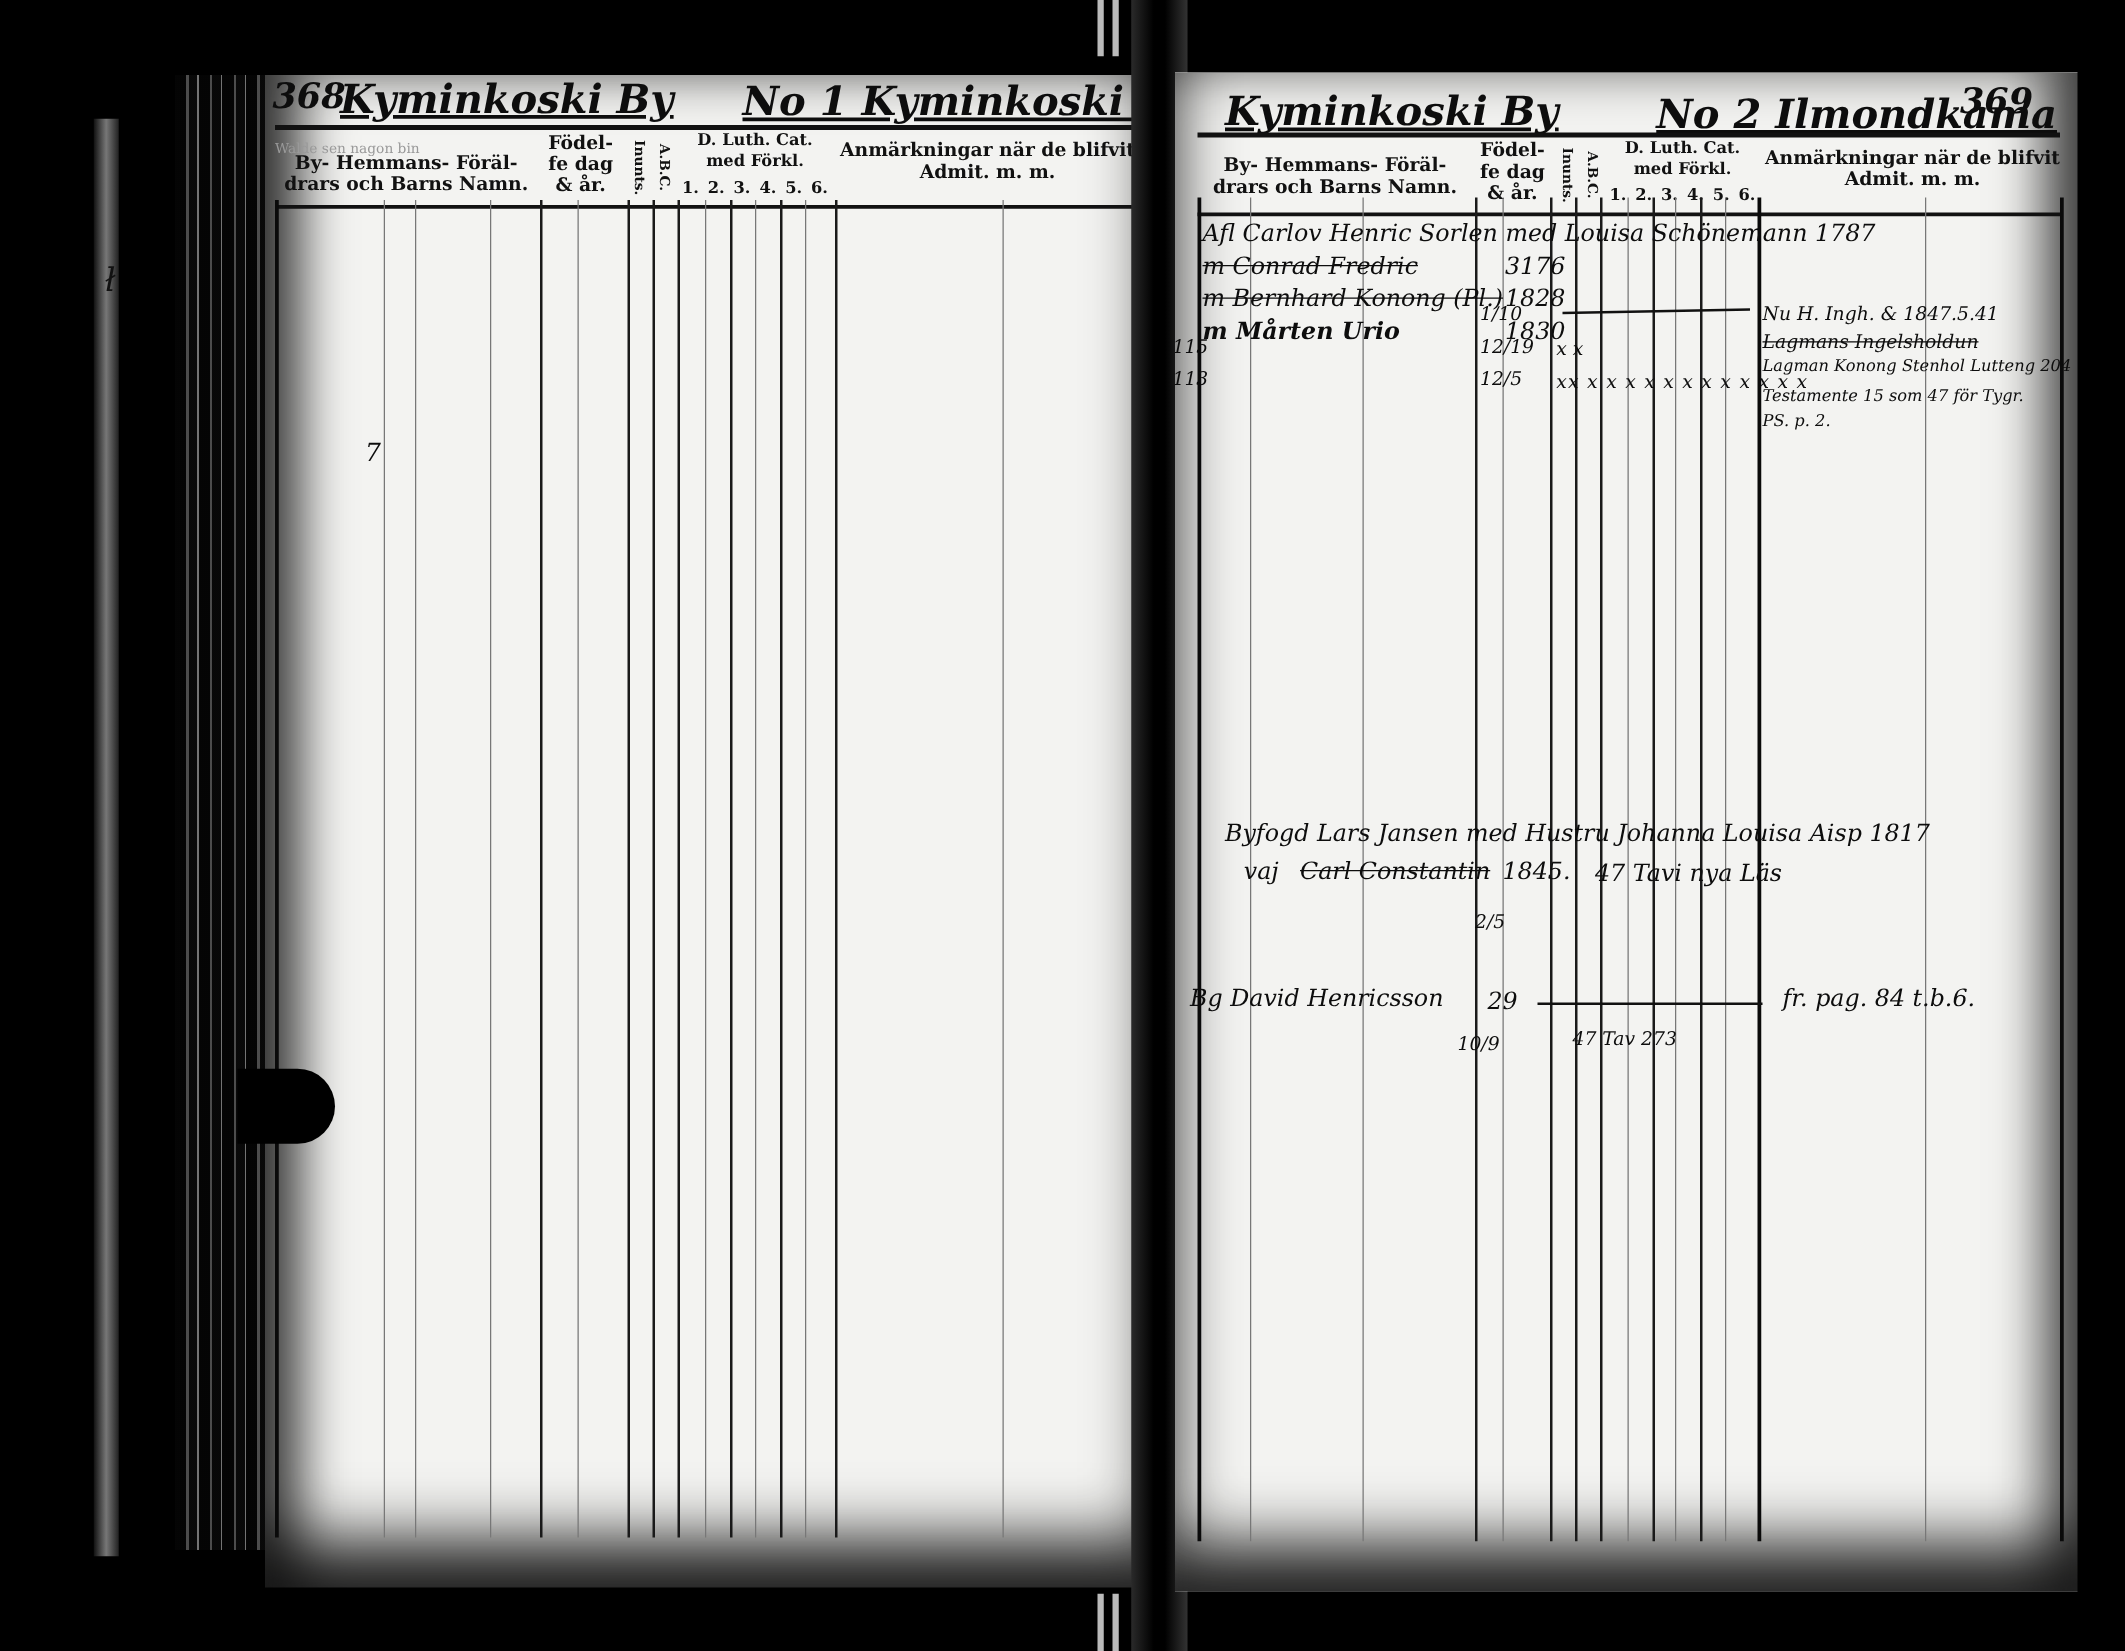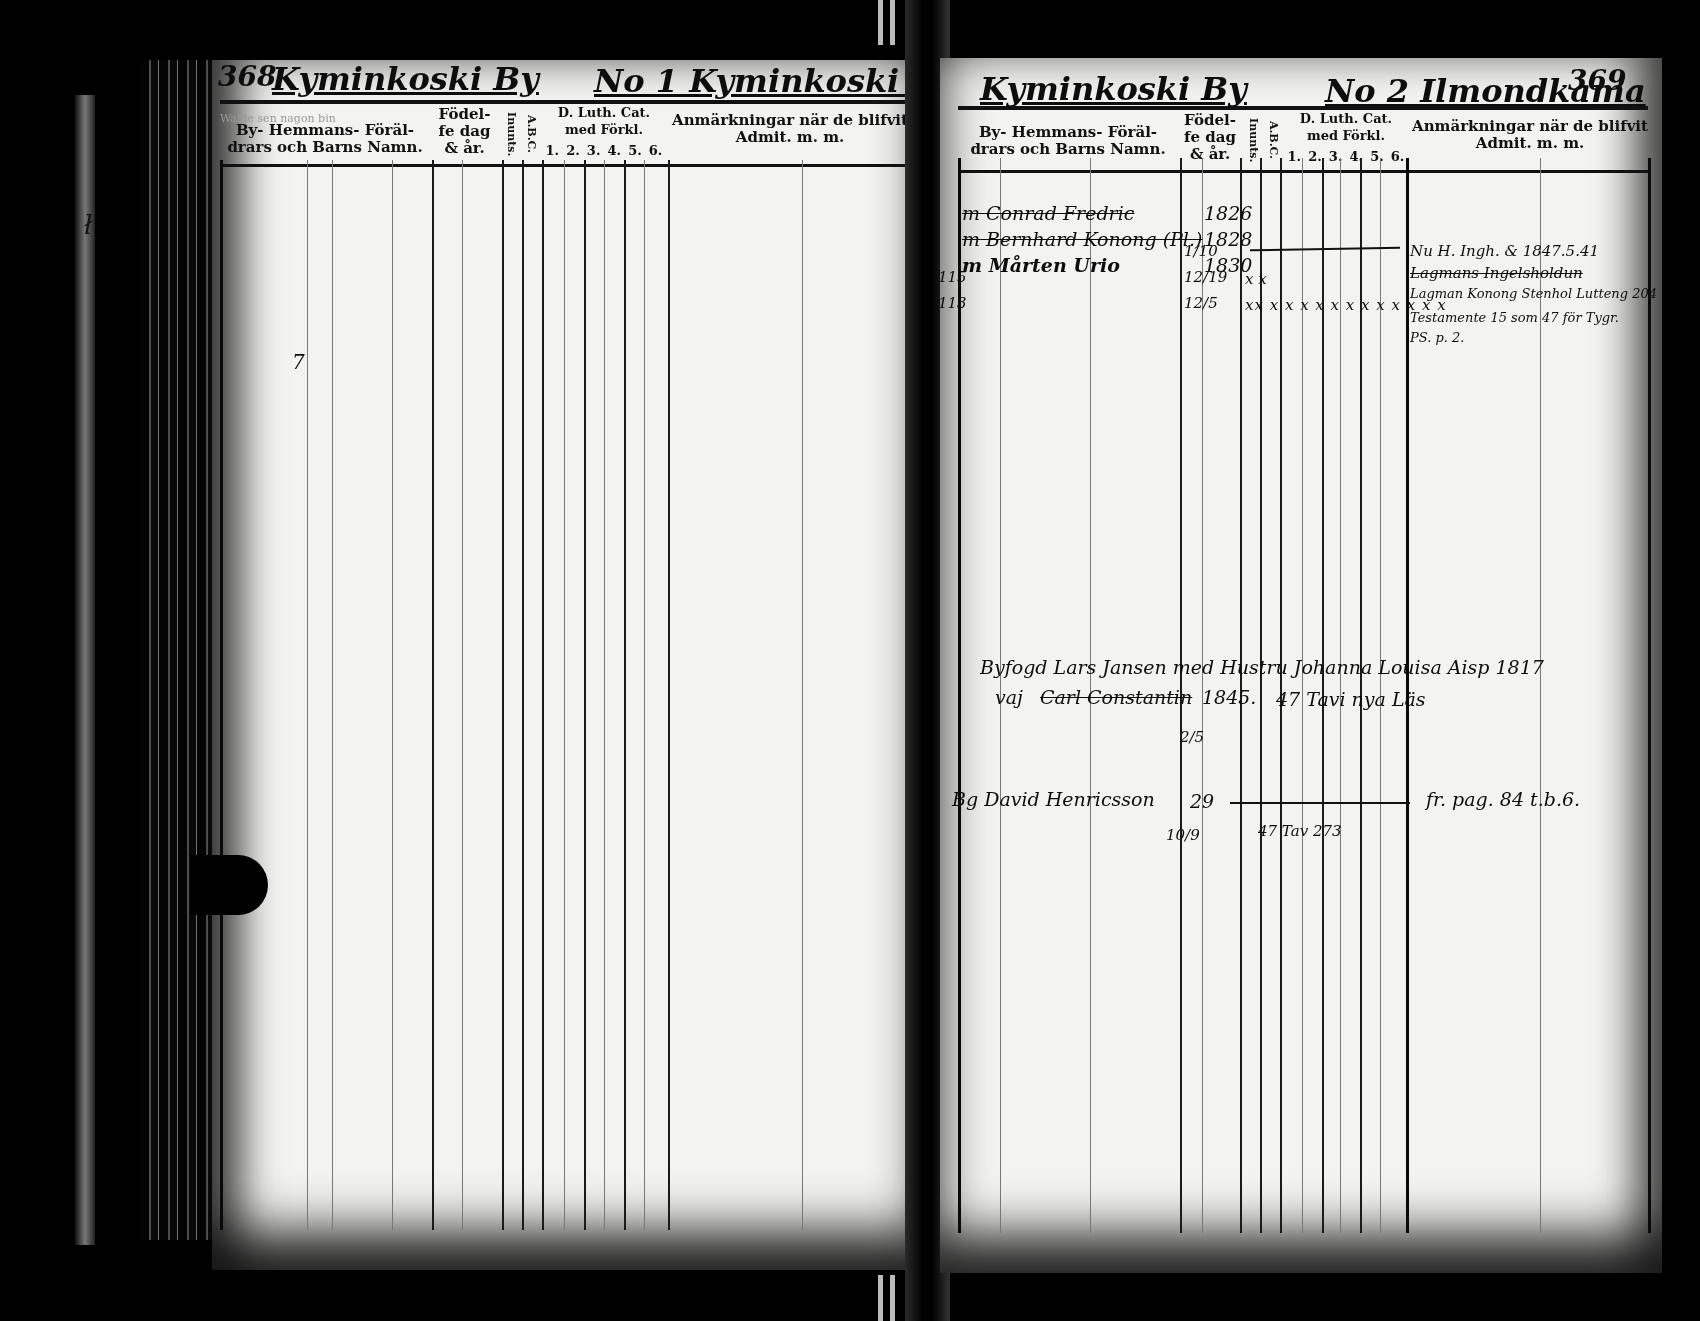--- a/index.html
+++ b/index.html
@@ -118,25 +118,26 @@
   <div class="rule thin" style="left:400px;"></div>
   <div class="rule" style="left:420px;"></div>
   <div class="rule thin" style="left:440px;"></div>
   <div class="rule thick" style="left:466px;"></div>
   <div class="rule thin" style="left:600px;"></div>
   <div class="rule thick" style="left:708px;"></div>
 
   <div class="hand small" style="left:-2px;top:170px;">115</div>
   <div class="hand small" style="left:-2px;top:196px;">113</div>
 
+  <div class="hand entry" style="left:22px;top:118px;">Afl Carlov Henric Sorlen med Louisa Schönemann 1787</div>
   <div class="hand small" style="left:470px;top:144px;">Nu H. Ingh. &amp; 1847.5.41</div>
 
   <div class="hand entry strike" style="left:22px;top:144px;">m Conrad Fredric</div>
   <div class="hand small" style="left:244px;top:144px;">1/10</div>
-  <div class="hand entry" style="left:264px;top:144px;">1826</div>
+  <div class="hand entry" style="left:264px;top:144px;">3176</div>
   <div class="hand small strike" style="left:470px;top:166px;">Lagmans Ingelsholdun</div>
 
   <div class="hand entry strike" style="left:22px;top:170px;">m Bernhard Konong (Pl.)</div>
   <div class="hand small" style="left:244px;top:170px;">12/19</div>
   <div class="hand entry" style="left:264px;top:170px;">1828</div>
   <div class="hand small" style="left:305px;top:172px;text-align:right;">x x</div>
   <div class="hand small" style="left:470px;top:188px;font-size:13px;">Lagman Konong Stenhol Lutteng 204</div>
 
   <div class="hand entry" style="left:22px;top:196px;font-weight:bold;">m Mårten Urio</div>
   <div class="hand small" style="left:244px;top:196px;">12/5</div>

